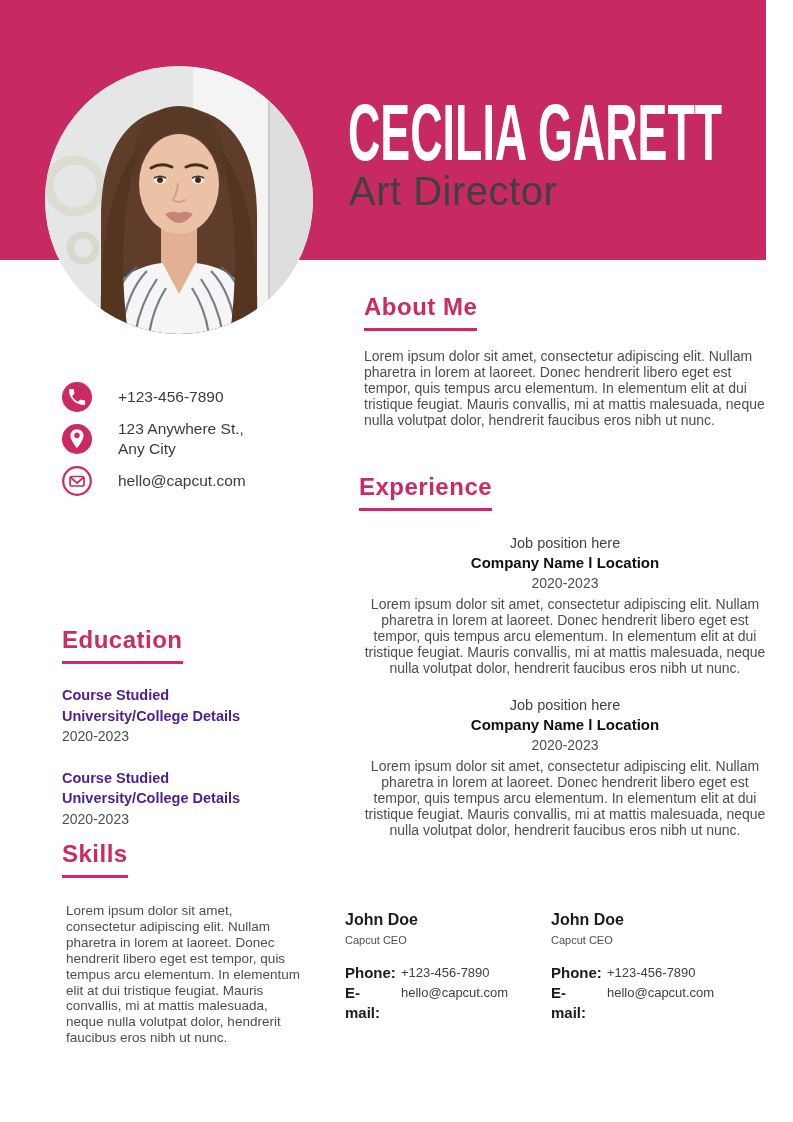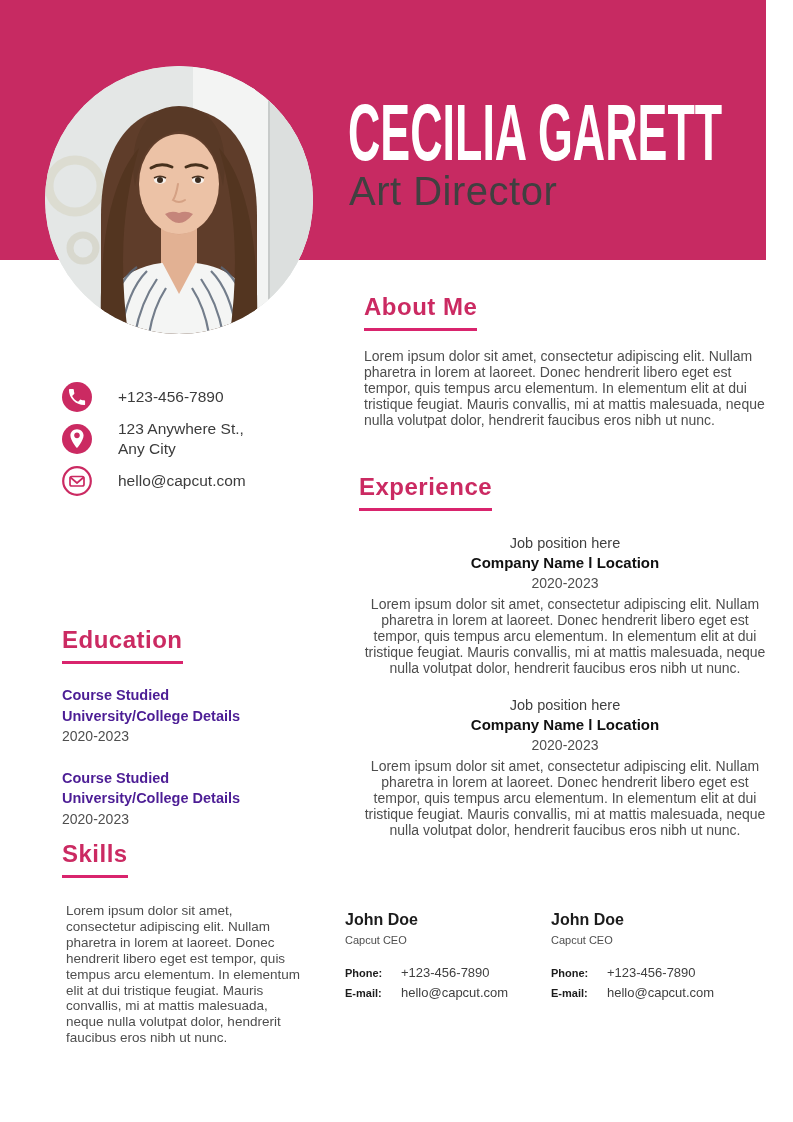--- a/index.html
+++ b/index.html
@@ -48,21 +48,21 @@
   .job-co{font-size:15px;font-weight:700;color:#111111;line-height:20px;}
   .job-yr{font-size:14px;color:#4f4f4f;line-height:20px;}
   .job-desc{margin:3px 0 0 0;font-size:14px;line-height:16px;color:#4e4e4e;}
   #reference{left:345px;top:888px;width:412px;}
   .ref-cols{display:flex;margin-top:21px;}
   .ref-col{width:208px;}
   .ref-name{font-size:16px;font-weight:700;color:#1c1c1c;line-height:21px;}
   .ref-role{font-size:11px;color:#4e4e4e;line-height:20px;}
   .ref-contact{margin-top:13px;}
   .ref-row{display:flex;gap:10px;line-height:20px;}
-  .ref-label{font-weight:700;color:#1c1c1c;font-size:11px;width:46px;flex:0 0 46px;}
+  .ref-label{font-weight:700;color:#1c1c1c;font-size:15px;width:46px;flex:0 0 46px;}
   .ref-val{color:#3f3f3f;font-size:13px;}
 </style>
 </head>
 <body>
 
 <div class="page">
 
   <div class="banner"></div>
 
   <div class="photo">

